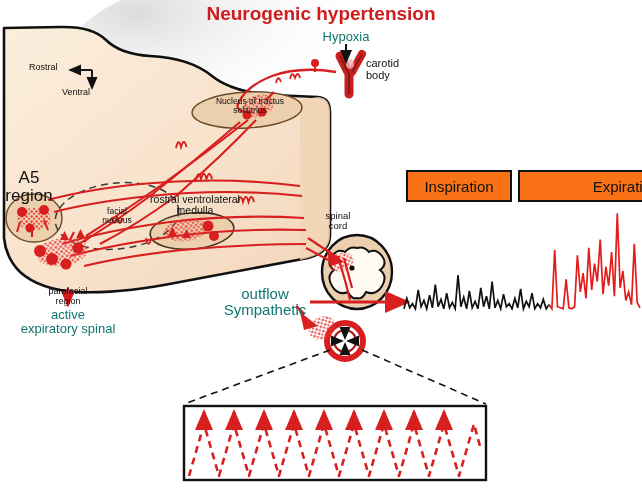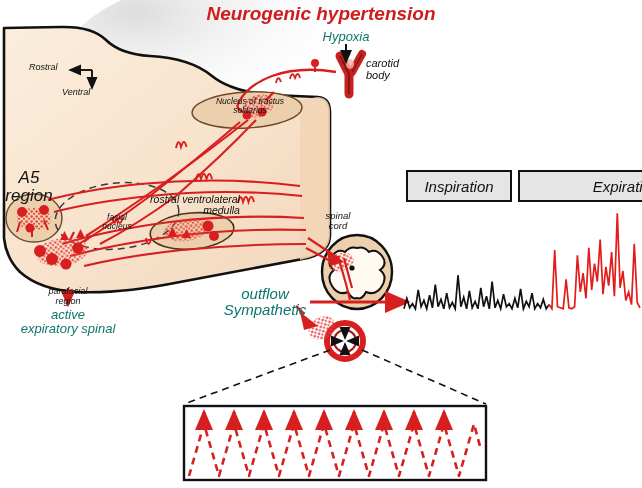--- a/index.html
+++ b/index.html
@@ -1,25 +1,25 @@
 <!DOCTYPE html>
 <html><head>
 <meta charset="utf-8">
 <style>
   html,body{margin:0;padding:0;background:#ffffff;}
   body{width:642px;height:488px;position:relative;overflow:hidden;
        font-family:"Liberation Sans","DejaVu Sans",sans-serif;color:#1a1a1a;}
-  #stage{position:absolute;inset:0;width:540px;height:488px;font-style:italic;}
+  #stage{position:absolute;inset:0;width:540px;height:488px;}
   svg{display:block;}
   .lbl{position:absolute;white-space:nowrap;line-height:1.08;}
   .blk{color:#111;}
   .red{color:#0f766e;}
   .ctr{text-align:center;transform:translateX(-50%);}
   .title{font-size:19px;font-weight:bold;color:#cf1c1c;}
-  .box{position:absolute;border:2.5px solid #111;background:#e5e5e5;
+  .box{position:absolute;border:2.5px solid #111;background:#f97316;
        display:flex;align-items:center;justify-content:center;
        font-size:15px;color:#111;}
 </style>
 </head>
 <body>
 
 <div id="stage">
 
 <svg width="642" height="488" viewBox="0 0 642 488">
   <defs>
@@ -247,26 +247,26 @@
 <div class="lbl blk ctr" style="left:250px;top:97px;font-size:8.5px;">
   <div>Nucleus of tractus</div>
   <div>solitarius</div>
 </div>
 
 <div class="lbl blk ctr" style="left:29px;top:169px;font-size:17px;">
   <div>A5</div>
   <div>region</div>
 </div>
 
-<div class="lbl blk ctr" style="left:117px;top:213px;font-size:8.5px;">
+<div class="lbl blk ctr" style="left:117px;top:207px;font-size:8.5px;">
   <div>facial</div>
   <div>nucleus</div>
 </div>
 
-<div class="lbl blk ctr" style="left:195px;top:194px;font-size:10.5px;text-align:right;">
+<div class="lbl blk ctr" style="left:195px;top:194px;font-size:10.5px;">
   <div>rostral ventrolateral</div>
   <div>medulla</div>
 </div>
 
 <div class="lbl blk ctr" style="left:68px;top:287px;font-size:9px;">
   <div>parafacial</div>
   <div>region</div>
 </div>
 
 <div class="lbl red ctr" style="left:68px;top:308px;font-size:13px;">

